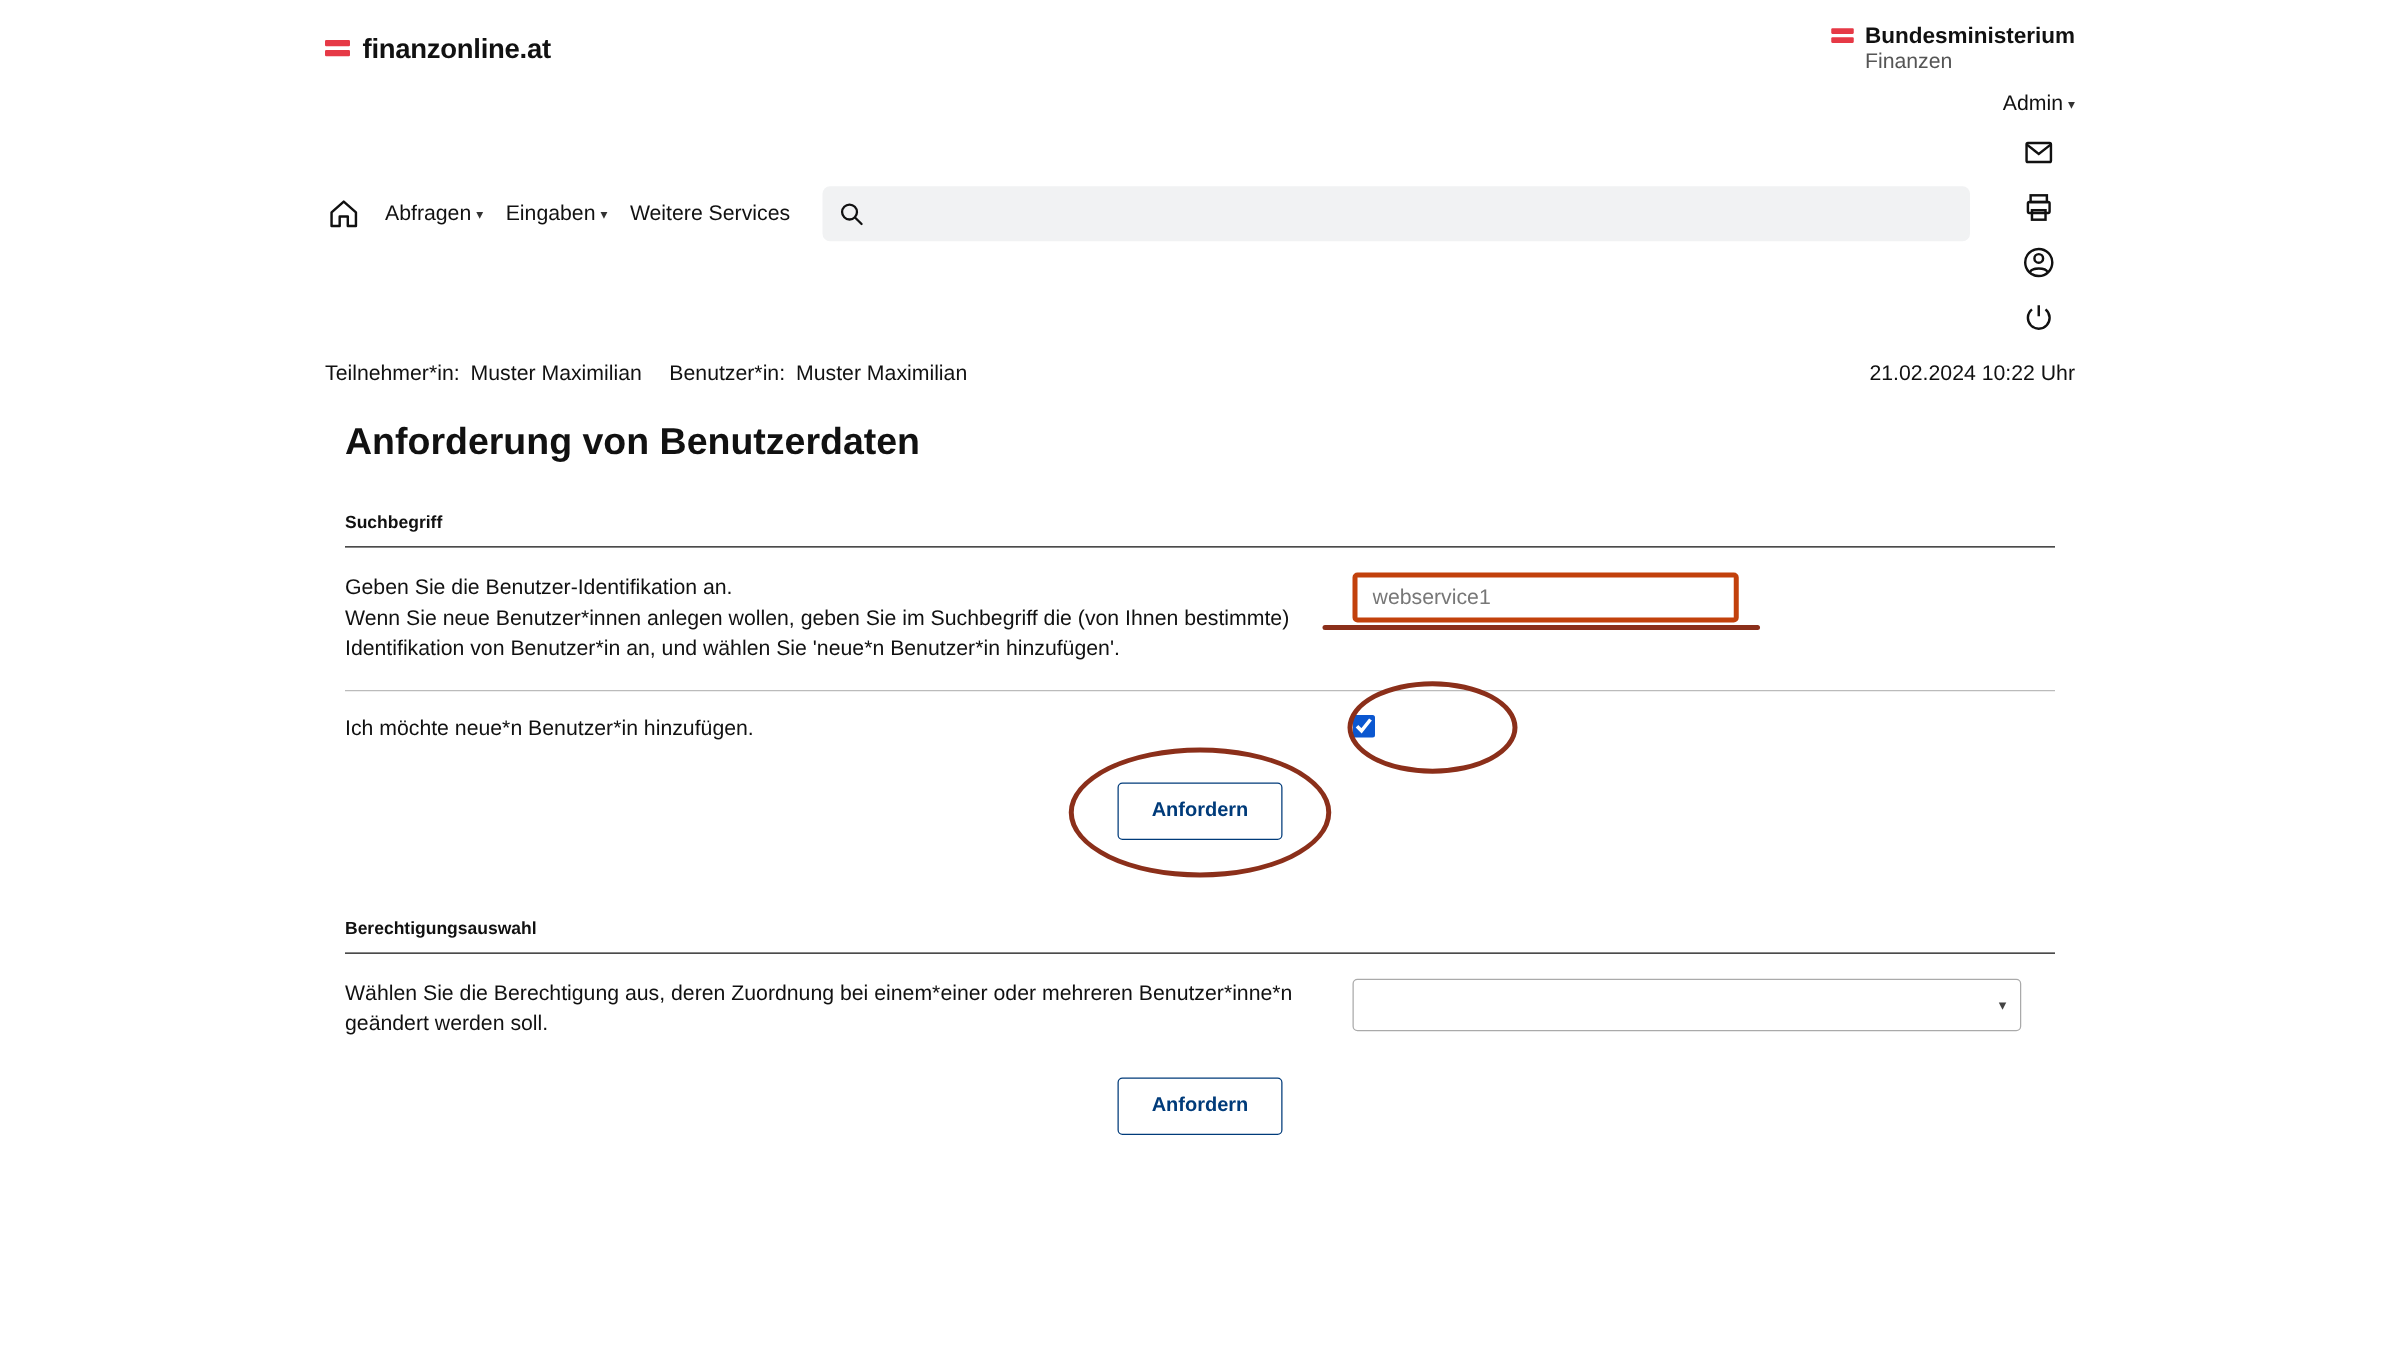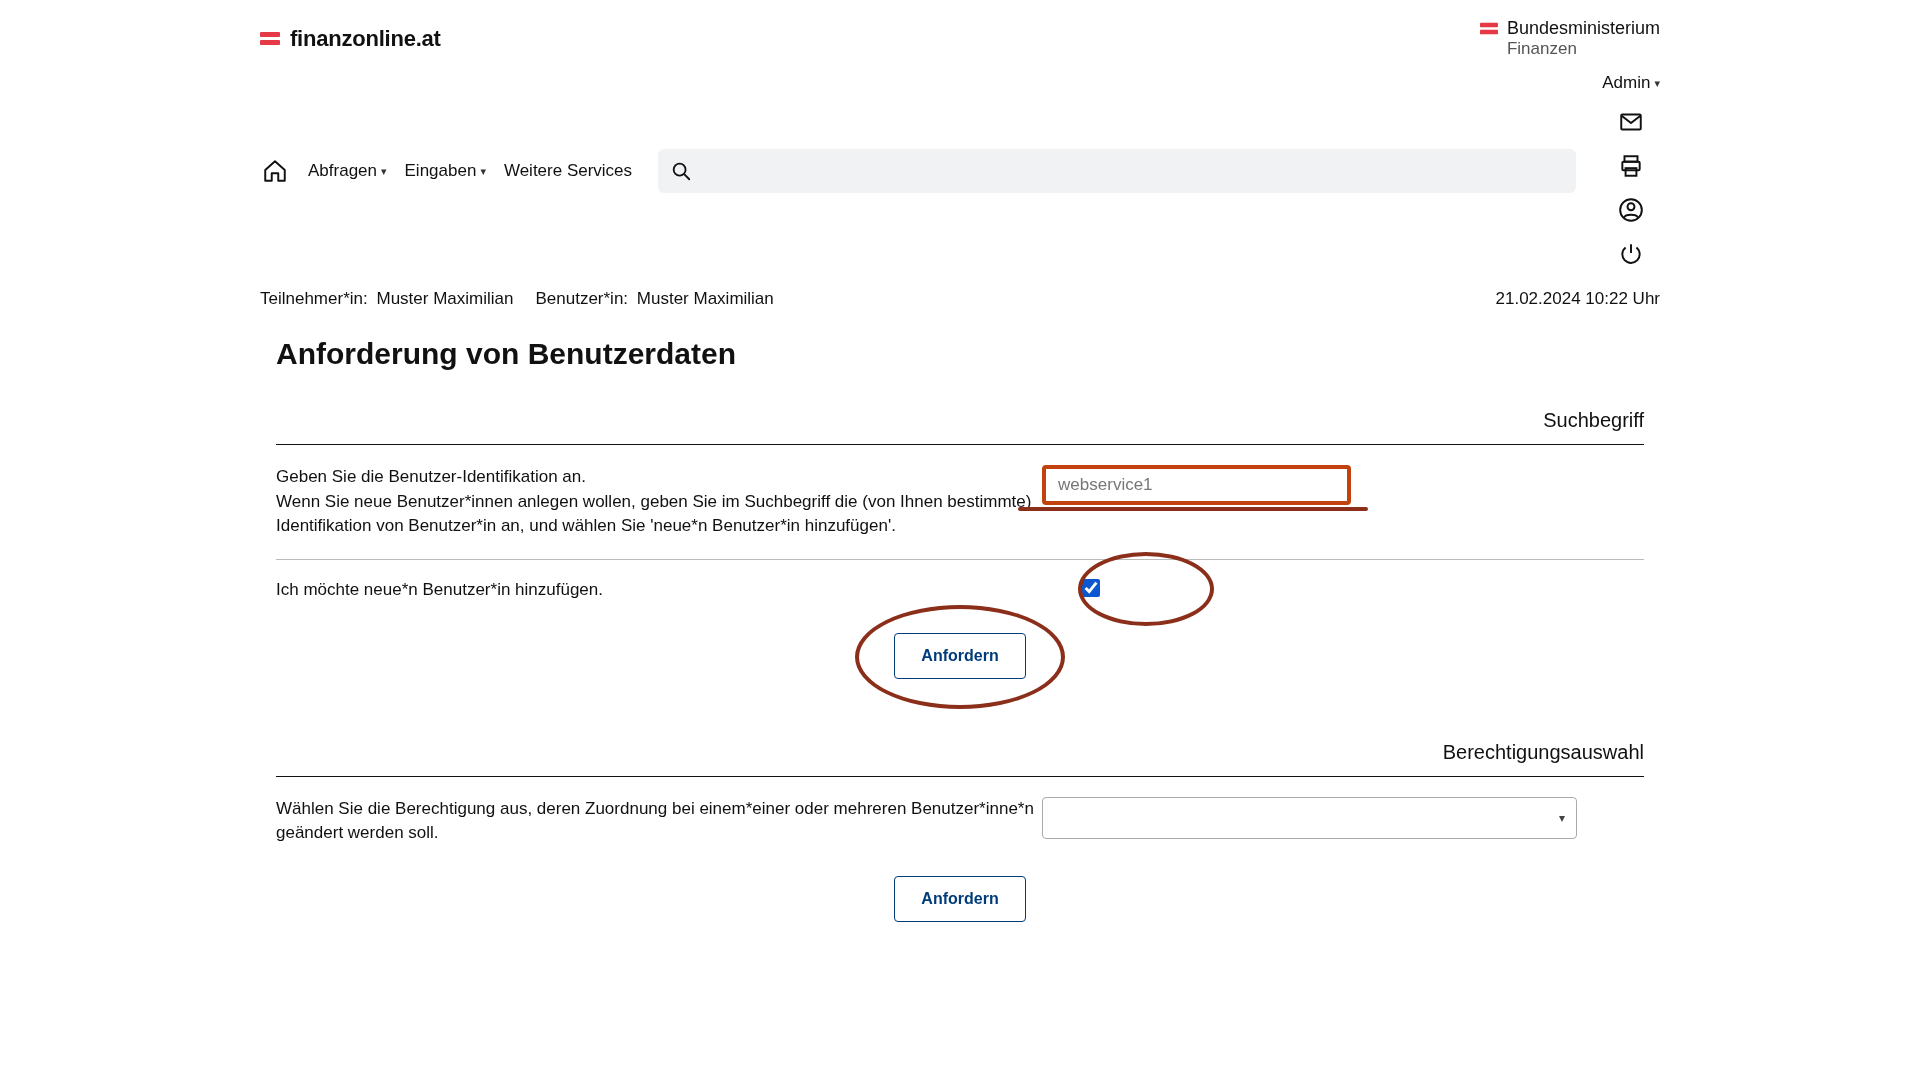--- a/index.html
+++ b/index.html
@@ -9,21 +9,21 @@
 
 .top-row { display: flex; align-items: center; justify-content: space-between; padding: 18px 0 8px; }
 .logo-left { display: flex; align-items: center; gap: 10px; }
 .flag { display: inline-flex; flex-direction: column; gap: 3px; }
 .flag span { display: block; width: 20px; height: 5px; background: #e63946; border-radius: 1px; }
 .site-name { font-size: 22px; font-weight: 700; letter-spacing: -0.01em; }
 
 .ministry { text-align: left; }
 .ministry .m-top { display: flex; align-items: center; gap: 8px; }
 .ministry .m-top .flag { transform: scale(0.9); }
-.ministry .m-name { font-weight: 400; font-size: 18px; }
+.ministry .m-name { font-weight: 700; font-size: 18px; }
 .ministry .m-sub { font-size: 17px; color: #555; margin-left: 28px; }
 
 .nav-row { display: flex; align-items: center; gap: 14px; padding: 6px 0 14px; }
 .nav-left { display: flex; align-items: center; gap: 18px; }
 .home-icon svg { width: 24px; height: 24px; }
 .nav-item { display: inline-flex; align-items: center; gap: 4px; font-size: 17px; cursor: pointer; }
 .chev { font-size: 11px; color: #333; }
 
 .search-wrap { flex: 1; display: flex; align-items: center; background: #f1f2f3; border-radius: 6px; height: 44px; margin: 0 12px; padding: 0 12px; }
 .search-wrap svg { width: 22px; height: 22px; color: #222; }
@@ -33,27 +33,27 @@
 .nav-right .nav-item { font-size: 17px; }
 .icon-btn { display: inline-flex; align-items: center; justify-content: center; width: 30px; height: 30px; cursor: pointer; }
 .icon-btn svg { width: 26px; height: 26px; stroke: #111; fill: none; stroke-width: 1.8; }
 
 .info-row { display: flex; align-items: center; justify-content: space-between; padding: 6px 0 28px; font-size: 17px; }
 .info-left { display: flex; gap: 22px; }
 .info-label { margin-right: 4px; }
 
 .content { padding: 0 16px 40px; }
 h1 { font-size: 30px; font-weight: 700; margin-bottom: 38px; }
-h2 { font-size: 20px; font-weight: 400; margin-bottom: 12px; text-align: right; }
+h2 { font-size: 14px; font-weight: 700; margin-bottom: 12px; }
 
 .section { margin-bottom: 26px; }
 .divider { border-top: 1px solid #111; }
 .sub-divider { border-top: 1px solid #bbb; }
 
-.form-row { display: flex; padding: 20px 0; align-items: flex-start; }
+.form-row { display: flex; gap: 40px; padding: 20px 0; align-items: flex-start; }
 .form-label-col { flex: 0 0 56%; font-size: 17px; line-height: 1.45; }
 .form-input-col { flex: 1; position: relative; }
 
 .text-input { width: 309px; height: 40px; border: 4px solid #c2410c; border-radius: 4px; padding: 0 12px; font-size: 17px; color: #777; }
 .underline-annot { position: absolute; left: -24px; top: 42px; width: 350px; height: 4px; background: #8b2f1a; border-radius: 2px; }
 
 .checkbox-row { display: flex; gap: 40px; padding: 18px 0 20px; align-items: center; position: relative; }
 .checkbox-input { width: 18px; height: 18px; accent-color: #0b57d0; cursor: pointer; }
 
 .btn-row { display: flex; justify-content: center; padding: 10px 0 36px; position: relative; }

